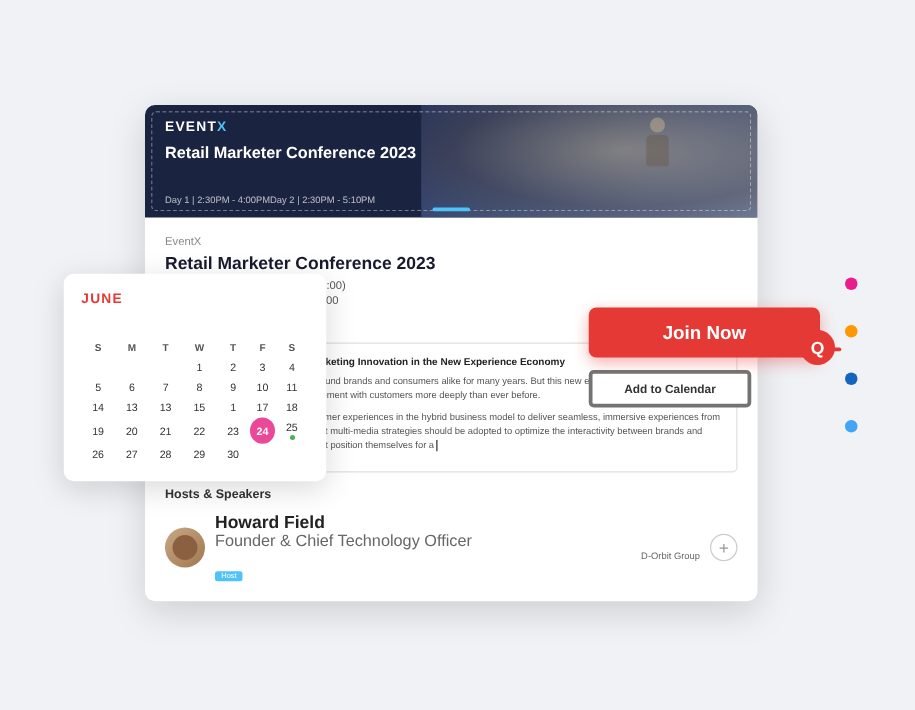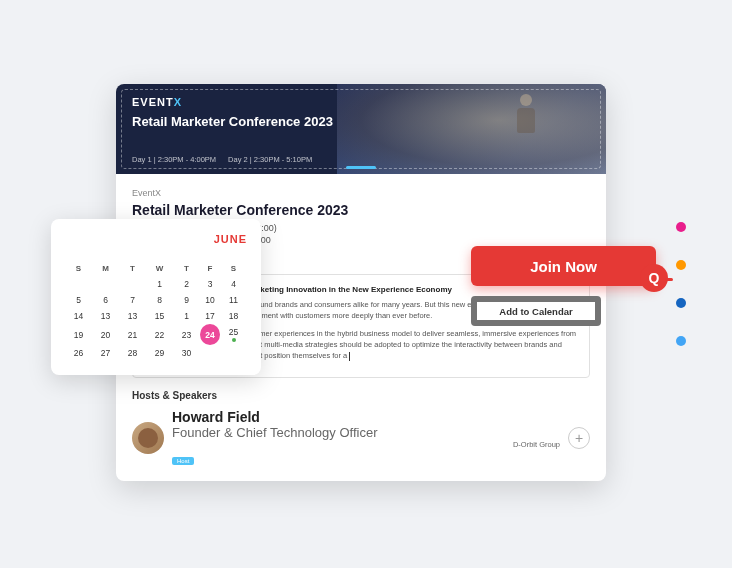--- a/index.html
+++ b/index.html
@@ -95,21 +95,20 @@
       line-height: 1.3;
     }
 
     .banner-dates {
       position: absolute;
       bottom: 10px;
       left: 16px;
       color: rgba(255,255,255,0.7);
       font-size: 7.5px;
       display: flex;
-      gap: 12px;
     }
 
     .banner-progress {
       position: absolute;
       bottom: 5px;
       left: 50%;
       transform: translateX(-50%);
       width: 30px;
       height: 3px;
       background: #4fc3f7;
@@ -286,21 +285,21 @@
 
     
     .add-calendar-btn {
       position: absolute;
       top: 272px;
       left: 435px;
       width: 130px;
       height: 30px;
       background: #fff;
       color: #333;
-      border: 6px solid #737373;
+      border: 3px solid #737373;
       border-radius: 4px;
       font-size: 9.5px;
       font-weight: 600;
       cursor: pointer;
       display: flex;
       align-items: center;
       justify-content: center;
       z-index: 10;
     }
 
@@ -311,22 +310,22 @@
       left: 15px;
       width: 210px;
       background: #fff;
       border-radius: 8px;
       box-shadow: 0 6px 25px rgba(0,0,0,0.15);
       padding: 14px;
       z-index: 5;
     }
 
     .cal-header {
-      text-align: right;
-      margin-bottom: 16px;
+      text-align: left;
+      margin-bottom: 26px;
     }
 
     .cal-month {
       font-size: 11px;
       font-weight: 700;
       color: #e53935;
       letter-spacing: 1px;
     }
 
     .cal-grid {

